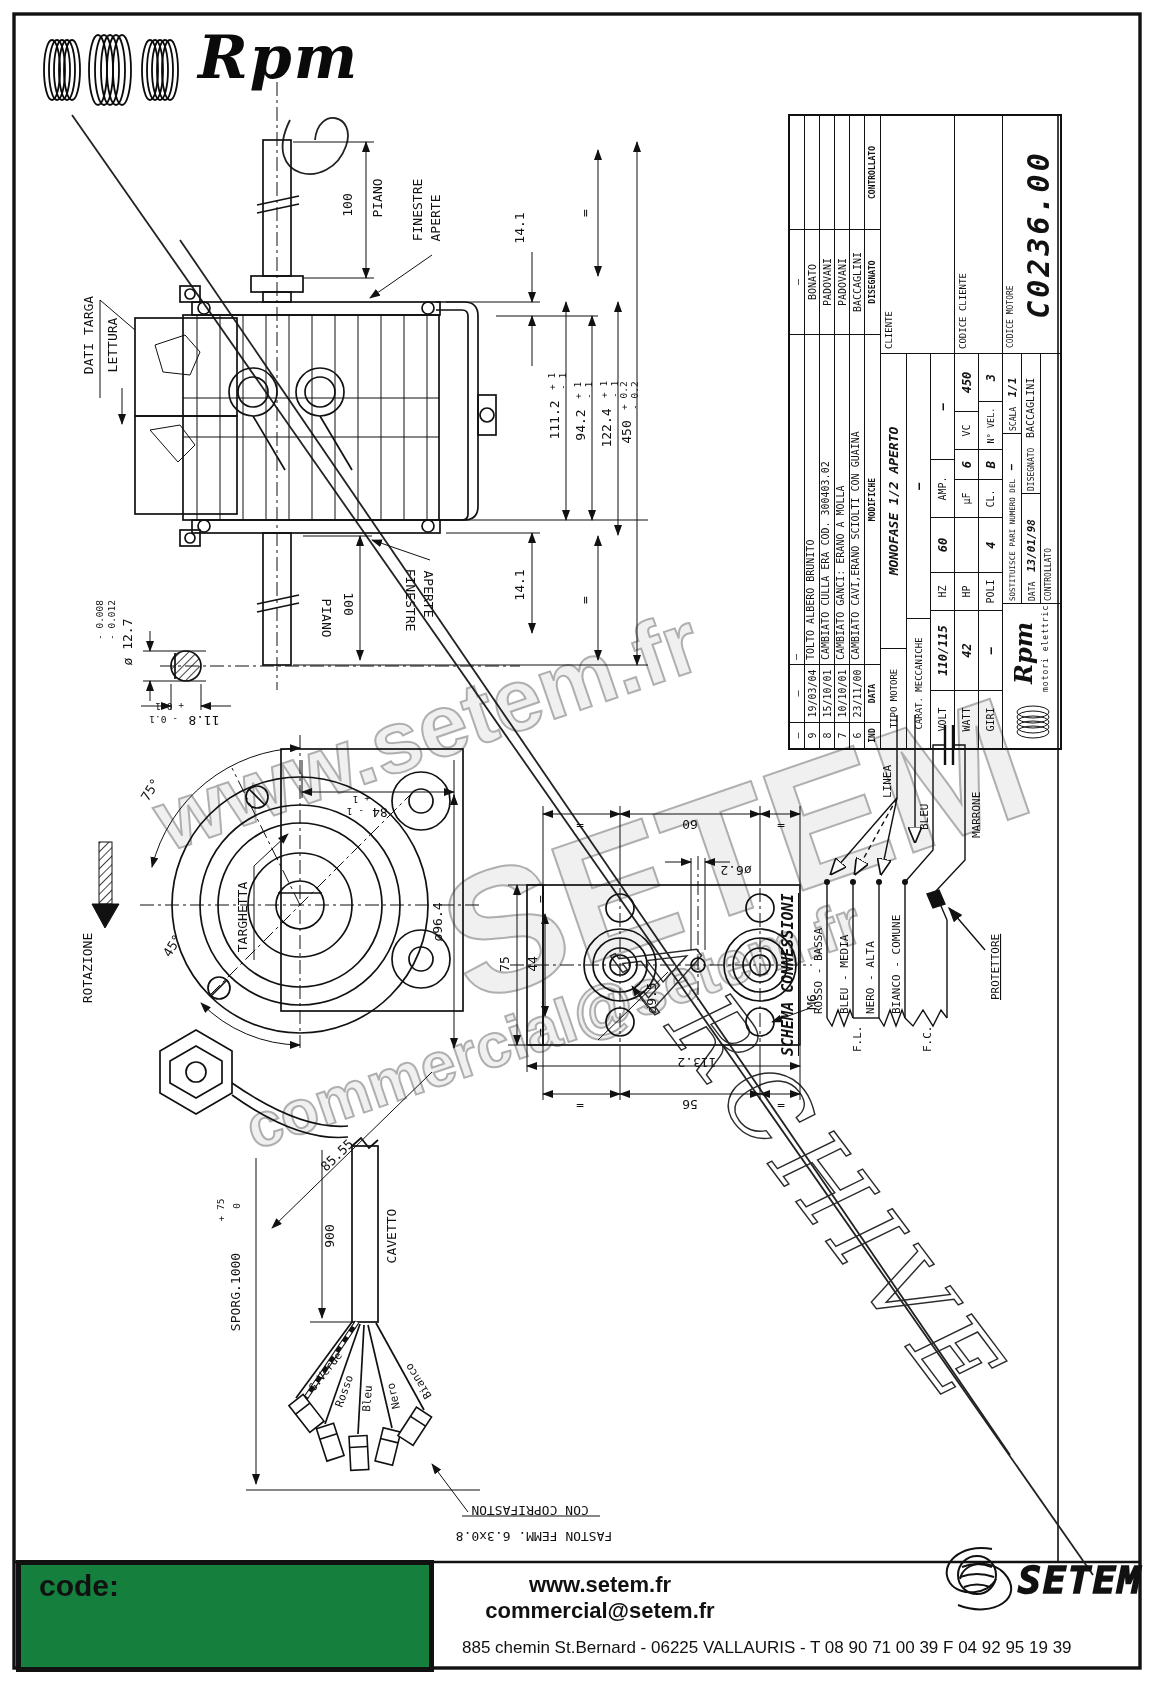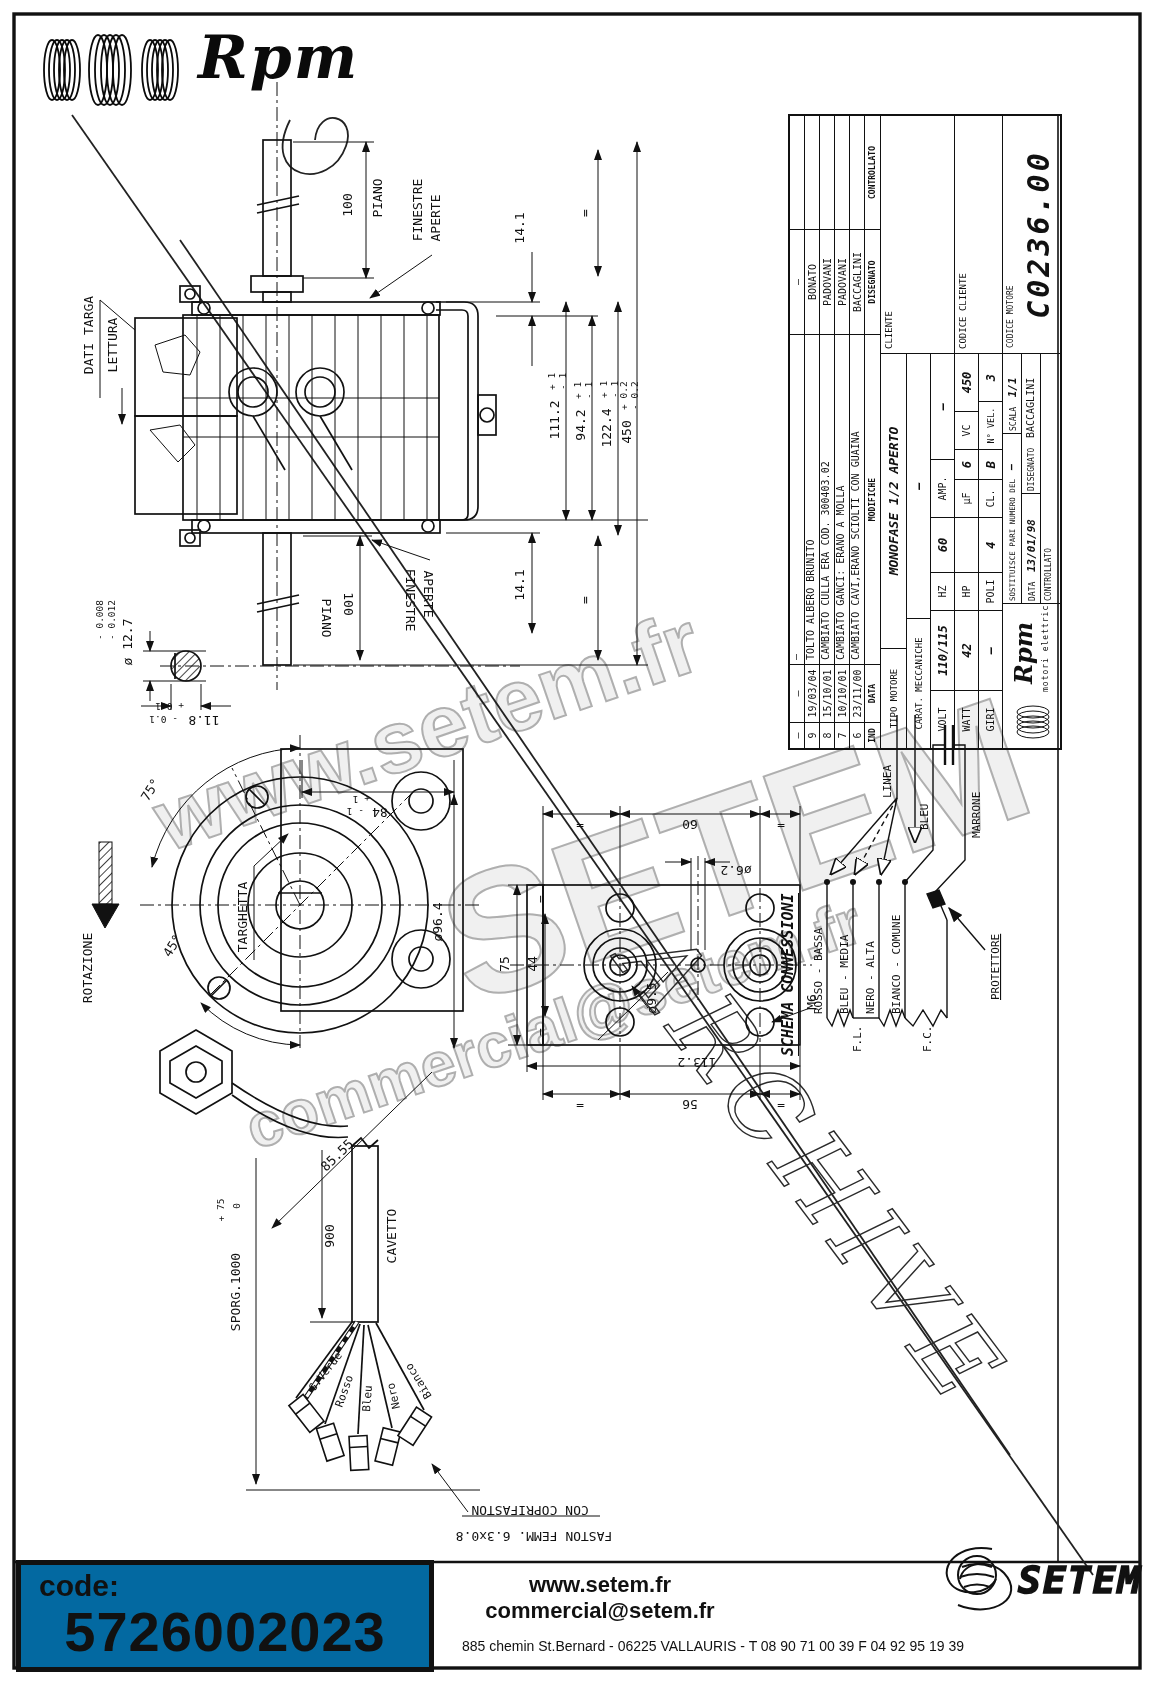--- a/index.html
+++ b/index.html
@@ -27,27 +27,27 @@
           background:transparent;font-size:10px;}
   .tb-cell{position:absolute;border-right:1.2px solid #111;border-bottom:1.2px solid #111;
            box-sizing:border-box;overflow:hidden;white-space:nowrap;}
   .tb-lab{font-size:8px;padding:1px 2px;}
   .tb-val{font-style:italic;font-weight:bold;}
   .cen{display:flex;align-items:center;justify-content:center;}
   .schema{left:775px;top:1060px;width:345px;height:235px;background:transparent;}
   .schema-title{position:absolute;left:4px;top:4px;font-style:italic;font-weight:bold;
                 font-size:15px;border-bottom:1.5px solid #111;padding-bottom:1px;}
   
-  .codebox{left:16px;top:1560px;width:408px;height:102px;border:5px solid #111;background:#0369a1;
+  .codebox{left:16px;top:1560px;width:408px;height:102px;border:5px solid #111;background:#15803d;
            font-family:"Liberation Sans",sans-serif;}
   .codebox .lab{position:absolute;left:18px;top:4px;font-weight:bold;font-size:30px;}
   .codebox .num{position:absolute;left:0;right:0;top:34px;text-align:center;
                 font-weight:bold;font-size:56px;letter-spacing:1px;}
   .fcontact{font-family:"Liberation Sans",sans-serif;font-weight:bold;font-size:22px;text-align:center;}
-  .faddr{font-family:"Liberation Sans",sans-serif;font-size:14px;white-space:nowrap;}
+  .faddr{font-family:"Liberation Sans",sans-serif;font-size:17px;white-space:nowrap;}
 </style>
 </head>
 <body>
 
 <div class="sheet">
 
 <svg class="abs" style="left:0;top:0" width="1154" height="1683" viewBox="0 0 1154 1683">
   <defs>
     <marker id="ma" markerWidth="11" markerHeight="8" refX="10" refY="4" orient="auto">
           <path d="M0,0L11,4L0,8z" fill="#111"></path>
@@ -572,21 +572,20 @@
     <text class="d11" x="8" y="156">F.C.</text>
     <text class="d11" x="262" y="116">LINEA</text>
     <text class="d11" x="230" y="153">BLEU</text>
     <text class="d11" x="222" y="205">MARRONE</text>
     <text class="d11" x="60" y="224" text-decoration="underline">PROTETTORE</text>
   </svg>
 </div>
 
 <div class="abs codebox">
   <span class="lab">code:</span>
-  <span class="num">5726002023</span>
 </div>
 <div class="abs fcontact" style="left:450px;top:1572px;width:300px">www.setem.fr</div>
 <div class="abs fcontact" style="left:450px;top:1598px;width:300px">commercial@setem.fr</div>
 <div class="abs faddr" style="left:462px;top:1638px">885 chemin St.Bernard  -  06225 VALLAURIS  -  T 08 90 71 00 39   F 04 92 95 19 39</div>
 <svg class="abs" style="left:930px;top:1535px" width="215" height="95" viewBox="0 0 215 95">
   <g stroke="#111" fill="none" stroke-width="2">
     <path d="M62,14 C30,8 8,30 20,48 C30,62 58,60 66,44"></path>
     <path d="M28,70 C64,84 96,62 74,38 C60,24 34,26 30,44"></path>
     <circle cx="47" cy="40" r="19"></circle>
     <path d="M32,32 q15,-6 30,0 M30,42 q17,-6 34,0 M34,52 q13,-5 26,0"></path>

